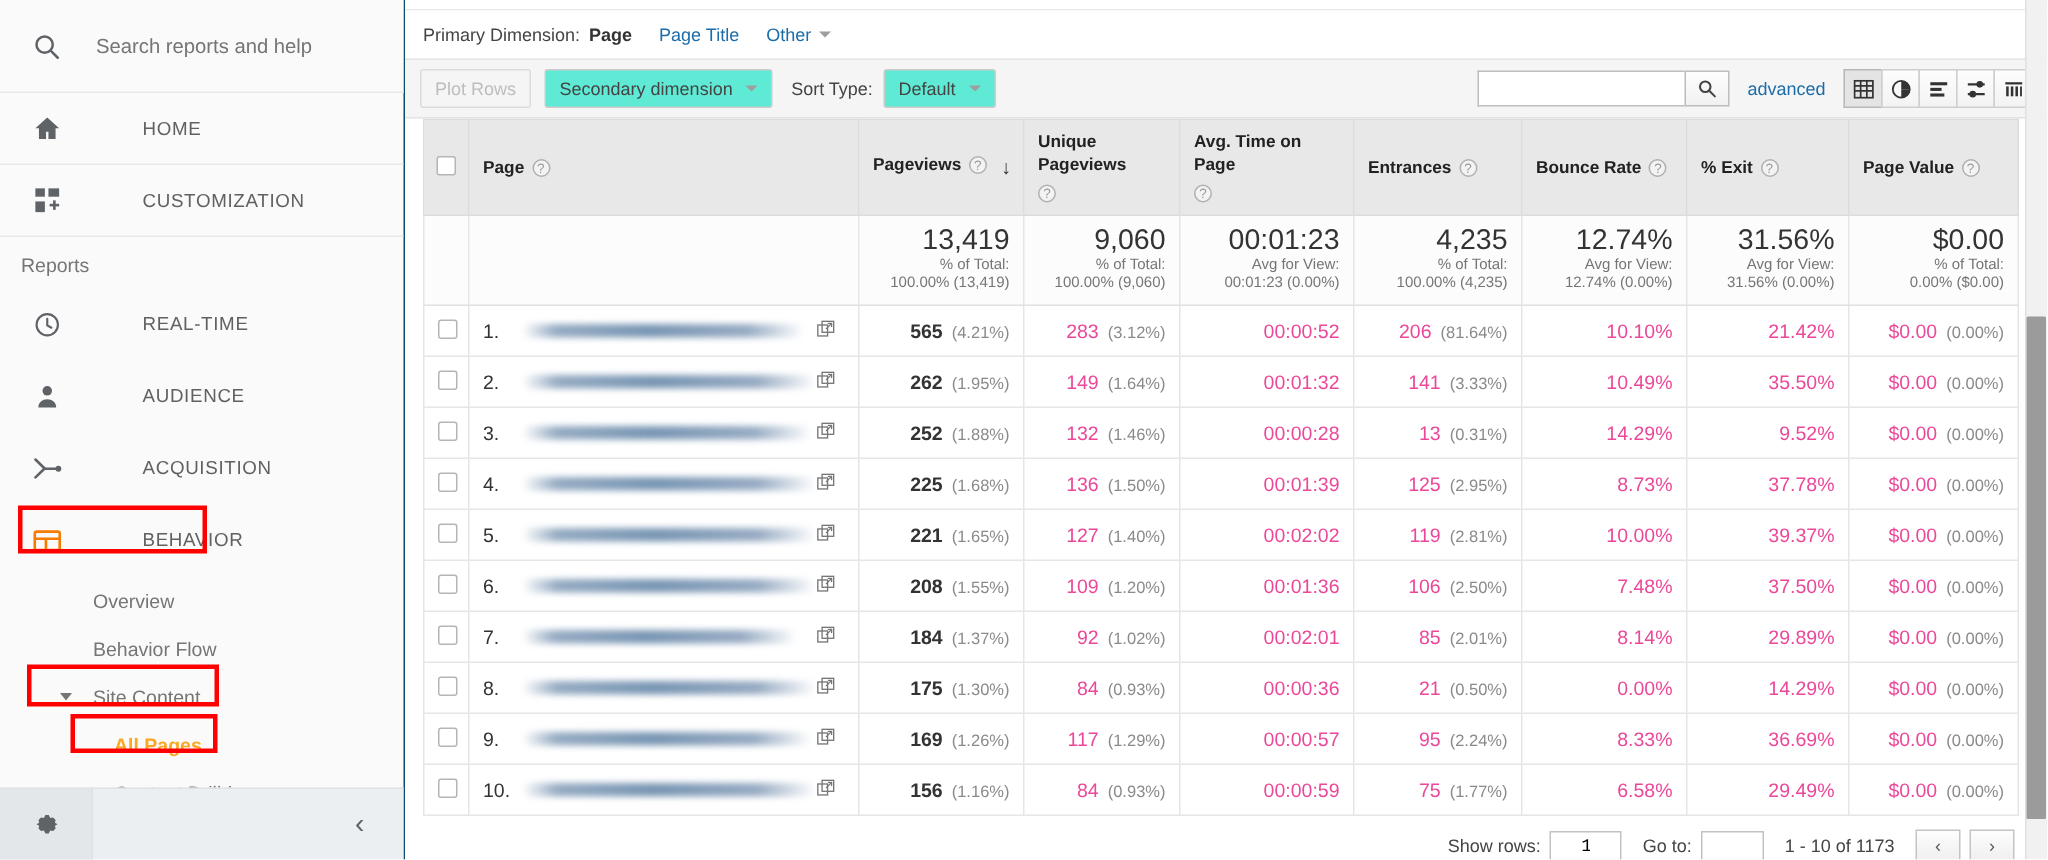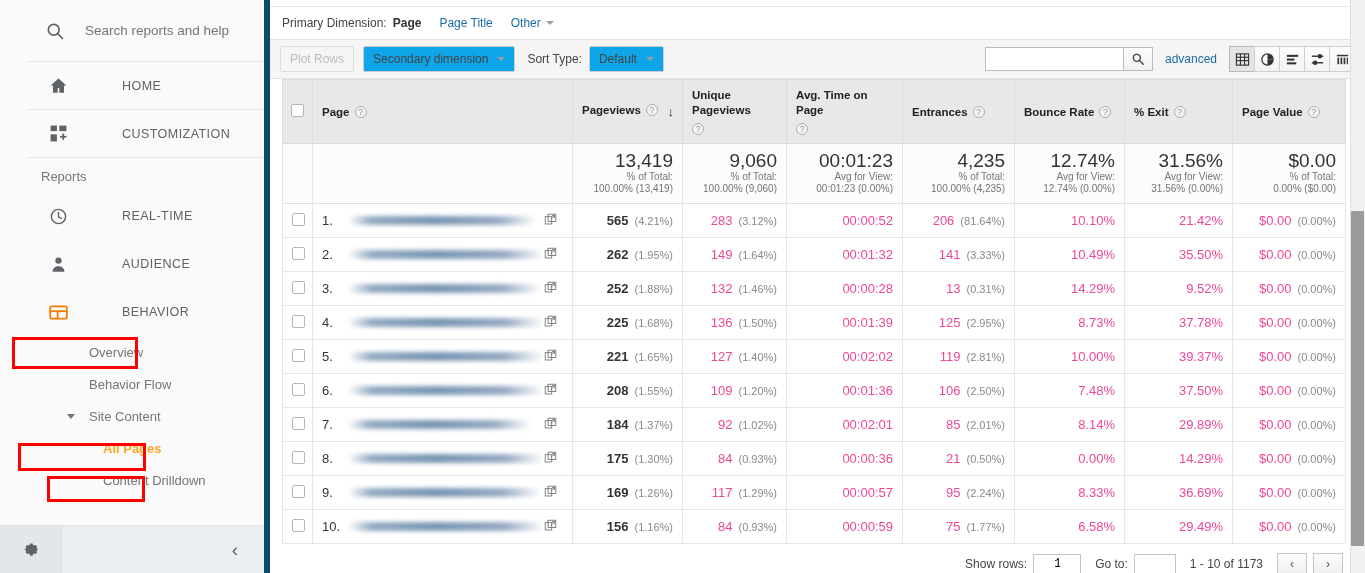--- a/index.html
+++ b/index.html
@@ -11,24 +11,23 @@
     background: #fff;
     color: #444;
   }
 
   #app { position: relative; width: 1365px; height: 573px; display: flex; }
 
   
   #sidebar {
     width: 270px; height: 573px;
     background: #fafafa;
-    border-right: 6px solid #0c4a6e;
+    border-right: 1px solid #0c4a6e;
     position: relative;
     flex: 0 0 270px;
-    padding-left: 27px;
   }
   .sb-search {
     height: 62px; display: flex; align-items: center;
     border-bottom: 1px solid #e8e8e8;
     background: #fafafa;
   }
   .sb-search-icon { width: 62px; display:flex; align-items:center; justify-content:center; }
   .sb-search-input {
     border: 0; background: transparent; outline: none;
     font-family: "Liberation Sans", sans-serif;
@@ -111,21 +110,21 @@
     border-top: 4px solid #9e9e9e;
   }
 
   .toolbar {
     height: 40px; background: #f5f5f5;
     border-top: 1px solid #e3e3e3; border-bottom: 1px solid #e3e3e3;
     display: flex; align-items: center; padding: 0 10px;
     position: relative;
   }
   .btn {
-    height: 26px; border: 1px solid #ccc; background: #0ea5e9;
+    height: 26px; border: 1px solid #ccc; background: #5eead4;
     border-radius: 2px; font-size: 12px; color: #444;
     display: inline-flex; align-items: center; padding: 0 9px;
     cursor: pointer; gap: 9px;
   }
   .btn.disabled { color: #bdbdbd; background: #f5f5f5; border-color: #dcdcdc; cursor: default; }
   .sort-label { font-size: 12px; color: #444; margin: 0 7px 0 12px; }
 
   .search-wrap { margin-left: auto; display: flex; align-items: center; }
   .search-box {
     width: 138px; height: 24px; border: 1px solid #bdbdbd;
@@ -295,20 +294,30 @@
     <div class="sb-item">
       <span class="sb-ico">
         <svg width="19" height="19" viewBox="0 0 24 24" fill="#5f6368">
           <circle cx="12" cy="7" r="4"></circle>
             <path d="M4.5 21c0-4.2 3.4-6.8 7.5-6.8S19.5 16.8 19.5 21z"></path>
         </svg>
       </span>
       <span class="sb-label">AUDIENCE</span>
     </div>
 
+    <div class="sb-item">
+      <span class="sb-ico">
+        <svg width="21" height="21" viewBox="0 0 24 24" fill="none" stroke="#5f6368" stroke-width="2">
+          <path d="M3 5l7 6.8-7 6.8" stroke-linecap="round" stroke-linejoin="round"></path>
+          <line x1="10" y1="12" x2="19" y2="12" stroke-linecap="round"></line>
+          <circle cx="20.5" cy="12" r="2.2" fill="#5f6368" stroke="none"></circle>
+        </svg>
+      </span>
+      <span class="sb-label">ACQUISITION</span>
+    </div>
 
     <div class="sb-item">
       <span class="sb-ico">
         <svg width="21" height="21" viewBox="0 0 24 24" fill="none" stroke="#f57c00" stroke-width="2">
           <rect x="2.5" y="5" width="19" height="14" rx="1.5"></rect>
           <line x1="2.5" y1="10.5" x2="21.5" y2="10.5"></line>
           <line x1="11" y1="10.5" x2="11" y2="19"></line>
         </svg>
       </span>
       <span class="sb-label">BEHAVIOR</span>

